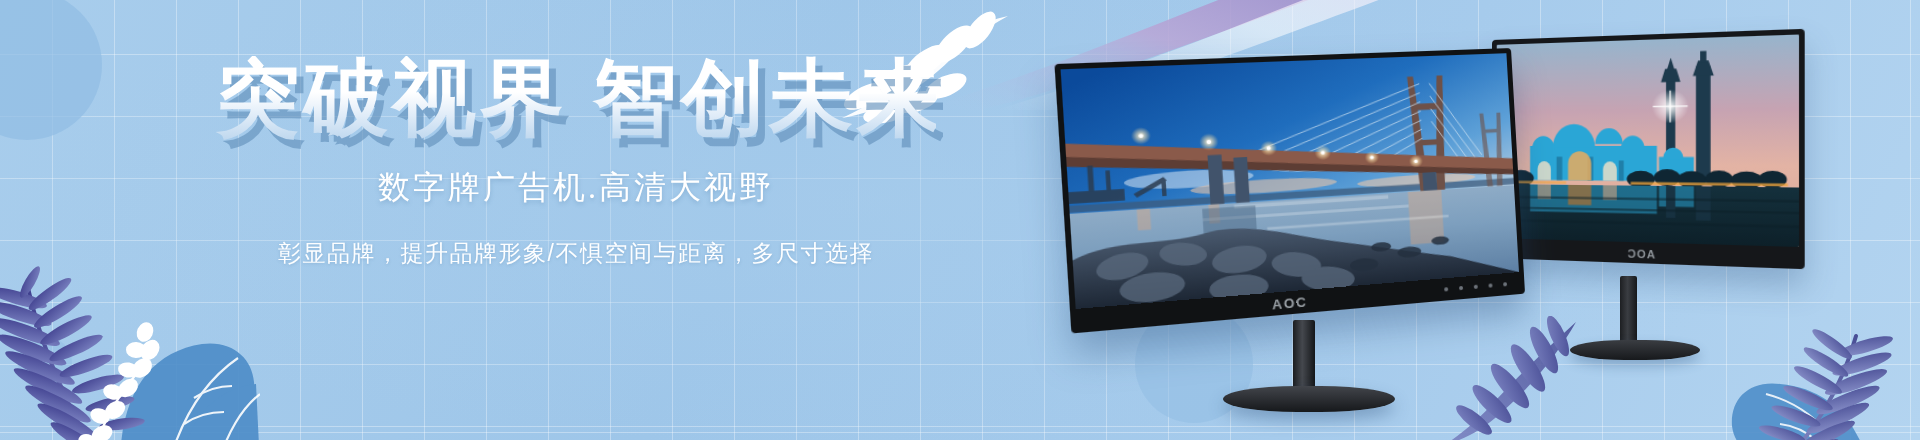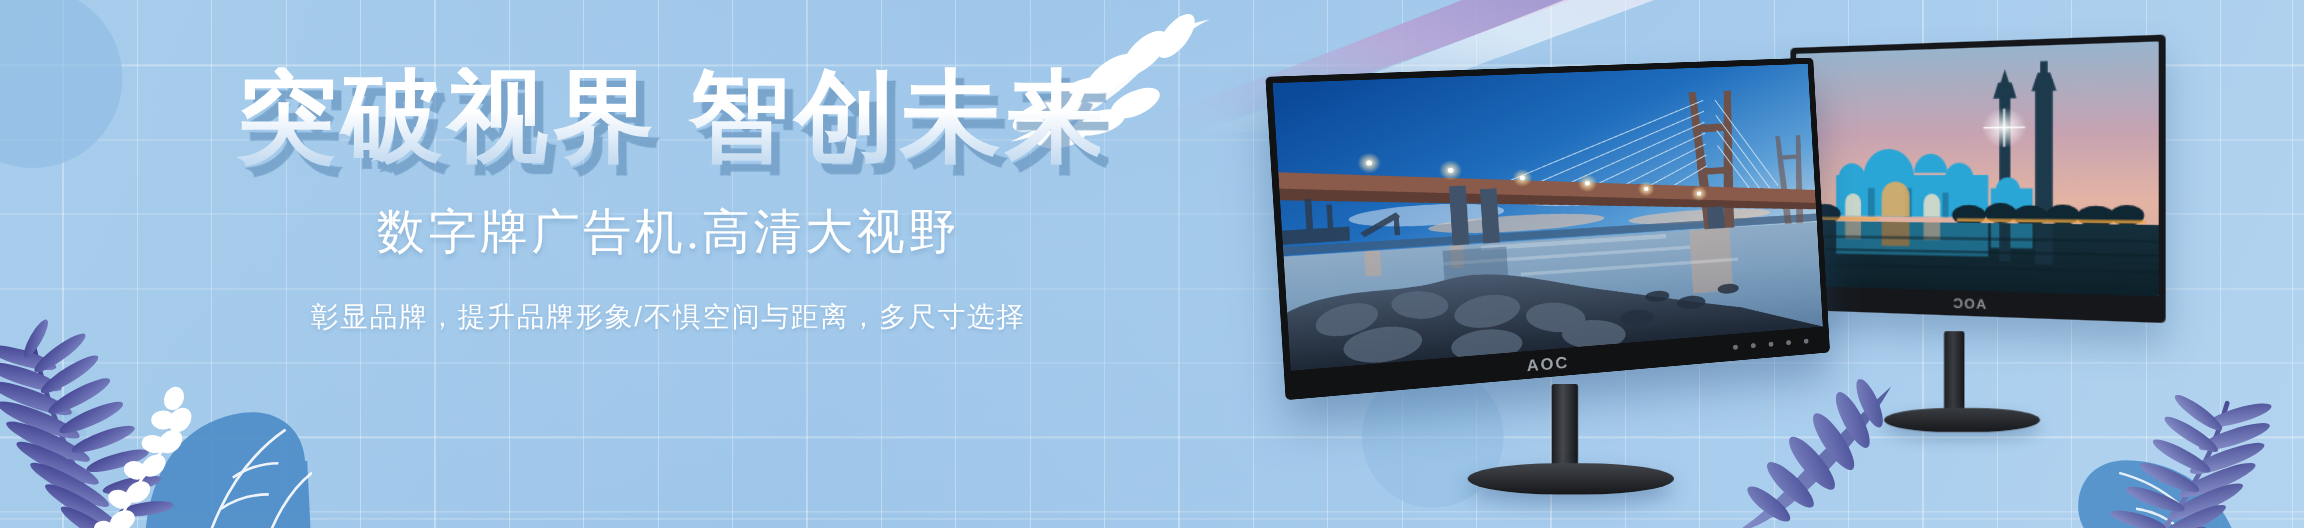--- a/index.html
+++ b/index.html
@@ -43,41 +43,41 @@
 
   
   .deco { position:absolute; pointer-events:none; }
   .deco-left  { left:-30px; bottom:-26px; width:290px; height:300px; }
   .deco-right { right:20px;  bottom:-30px; width:280px; height:250px; }
   .deco-white-branch { left:830px; top:10px; width:190px; height:120px; }
   .deco-palm-small { right:330px; bottom:-6px; width:150px; height:130px; }
 
   
   .text-block {
-    position:absolute; left:197px; top:56px; width:720px;
+    position:absolute; left:216px; top:56px; width:720px;
     text-align:center;
   }
   .headline {
     font-family:"Liberation Serif", serif;
     font-weight:700;
     font-size:84px;
     line-height:1.02;
     letter-spacing:4px;
     background:linear-gradient(180deg,#ffffff 0%,#ffffff 42%,#e8f1fa 62%,#bcd6ee 100%);
     -webkit-background-clip:text;
     background-clip:text;
     color:transparent;
     -webkit-text-fill-color:transparent;
     filter:drop-shadow(7px 9px 0 rgba(96,142,186,.62));
     white-space:nowrap;
   }
   .subhead {
     margin-top:24px;
     font-family:"Liberation Serif", serif;
-    font-size:40px;
+    font-size:32px;
     letter-spacing:3px;
     color:#ffffff;
     text-shadow:0 2px 4px rgba(80,126,170,.35);
     white-space:nowrap;
   }
   .tagline {
     margin-top:28px;
     font-family:Liberation Sans, sans-serif;
     font-size:23px;
     letter-spacing:1.5px;

